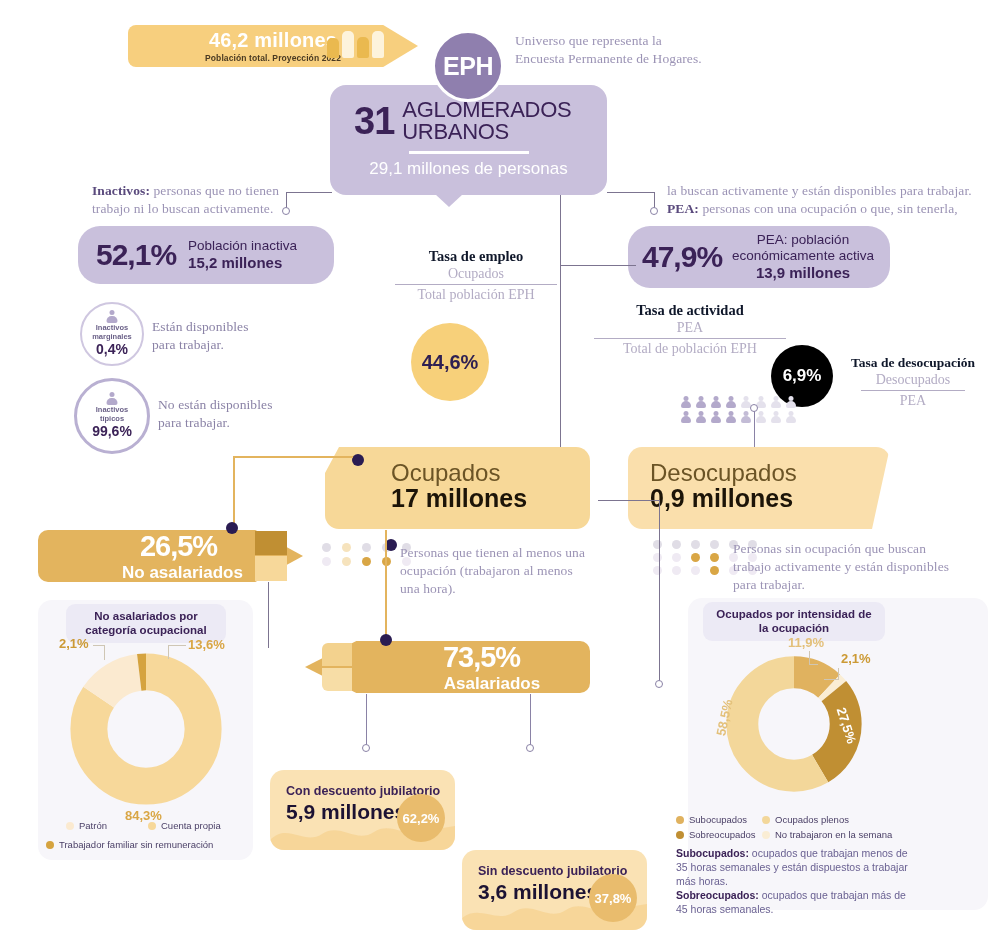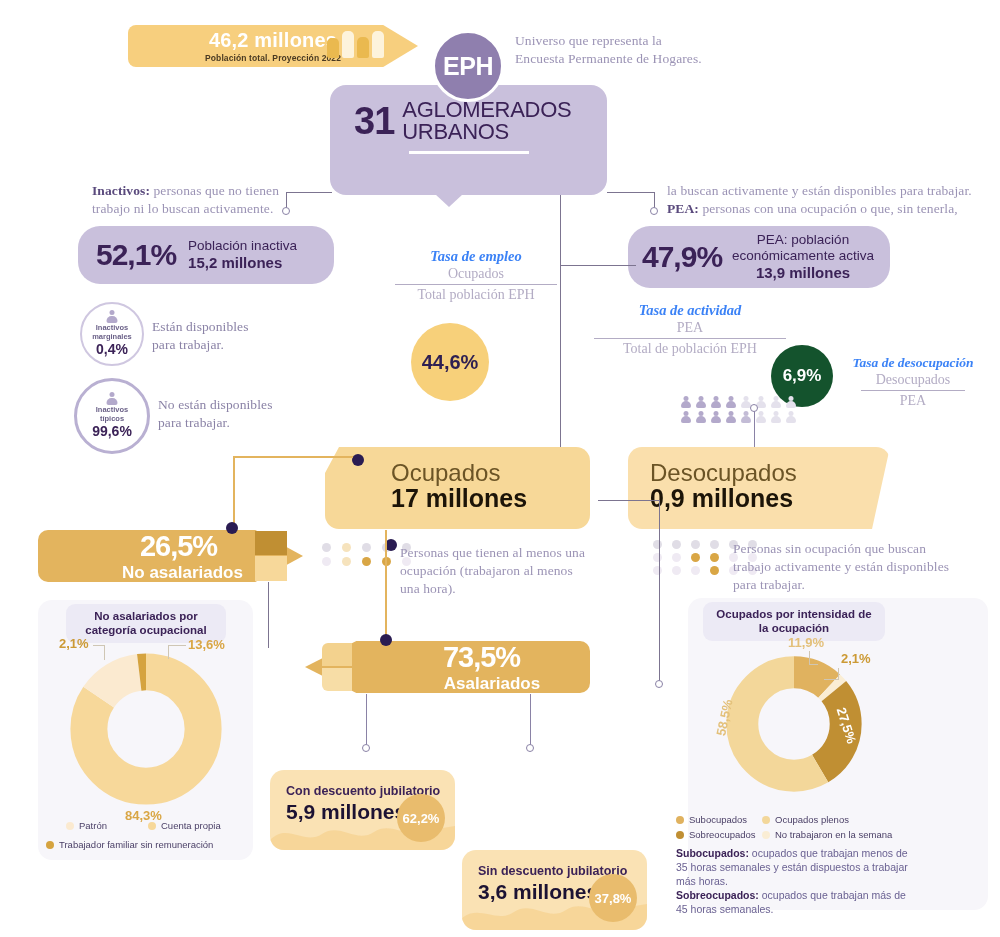--- a/index.html
+++ b/index.html
@@ -71,21 +71,21 @@
     box-sizing:border-box;
   }
   .circ .cap{font-size:7.5px;font-weight:bold;color:#6b6188;line-height:1.12;text-align:center;}
   .circ .cpct{font-size:14px;font-weight:bold;color:#3b2257;line-height:1.1;margin-top:1px;}
   .person{width:11px;height:13px;position:relative;margin-bottom:1px;}
   .person i{position:absolute;left:50%;transform:translateX(-50%);background:#b3a9cb;display:block;}
   .person i.h{width:5px;height:5px;border-radius:50%;top:0;}
   .person i.b{width:11px;height:7px;border-radius:5px 5px 2px 2px;bottom:0;}
   
   .formula{text-align:center;font-family:"Liberation Serif",serif;}
-  .formula .t{font-size:14.5px;font-weight:bold;font-style:italic;color:#3b82f6;line-height:1.2;}
+  .formula .t{font-size:14.5px;font-weight:bold;color:#0f172a;line-height:1.2;}
   .formula .num{font-size:14px;color:#b3acc4;line-height:1.25;}
   .formula .bar{border-top:1.6px solid #b3acc4;margin:1px auto 1px;}
   .formula .den{font-size:14px;color:#b3acc4;line-height:1.25;}
   
   .ycirc{border-radius:50%;display:flex;align-items:center;justify-content:center;font-weight:bold;}
   
   .banner{background:#f7d898;border-radius:14px;}
   .banner .t1{font-size:24px;color:#6b5426;line-height:1.05;}
   .banner .t2{font-size:25px;color:#1c1408;font-weight:bold;line-height:1.1;}
   
@@ -145,20 +145,21 @@
 
   <div class="abs" id="aglom">
     <div class="row">
       <span class="n31">31</span>
       <span class="agl">
         <span>AGLOMERADOS</span><br>
         <span>URBANOS</span>
       </span>
     </div>
     <hr>
+    <div class="mill">29,1 millones de personas</div>
     <div class="tail"></div>
   </div>
 
   <div class="abs conn" style="left:286px;top:192px;width:46px;border-top:1.4px solid #7c7490;"></div>
   <div class="abs conn" style="left:286px;top:192px;height:18px;border-left:1.4px solid #7c7490;"></div>
   <div class="abs knob" style="left:282px;top:207px;"></div>
 
   <div class="abs conn" style="left:607px;top:192px;width:48px;border-top:1.4px solid #7c7490;"></div>
   <div class="abs conn" style="left:654px;top:192px;height:18px;border-left:1.4px solid #7c7490;"></div>
   <div class="abs knob" style="left:650px;top:207px;"></div>
@@ -230,21 +231,21 @@
   </div>
   <div class="abs ycirc" style="left:411px;top:323px;width:78px;height:78px;background:#f7d07a;font-size:20px;color:#2e1f52;">44,6%</div>
 
   <div class="abs formula" style="left:590px;top:302px;width:200px;">
     <div class="t">Tasa de actividad</div>
     <div class="num">PEA</div>
     <div class="bar" style="width:192px;"></div>
     <div class="den">Total de población EPH</div>
   </div>
 
-  <div class="abs ycirc" style="left:771px;top:345px;width:62px;height:62px;background:#14532d;font-size:17px;color:#fff;">6,9%</div>
+  <div class="abs ycirc" style="left:771px;top:345px;width:62px;height:62px;background:#000000;font-size:17px;color:#fff;">6,9%</div>
   <div class="abs formula" style="left:838px;top:355px;width:150px;">
     <div class="t" style="font-size:13.5px;">Tasa de desocupación</div>
     <div class="num">Desocupados</div>
     <div class="bar" style="width:104px;"></div>
     <div class="den">PEA</div>
   </div>
 
   <div class="abs" style="left:681px;top:396px;display:grid;grid-template-columns:repeat(8,13px);gap:2px;">
     <span class="person" style="width:10px;height:12px;">
         <i class="h" style="background:#b3a9cb;"></i>

